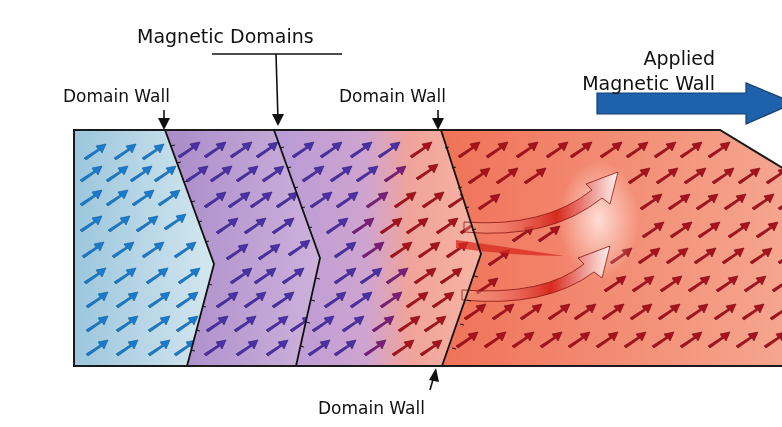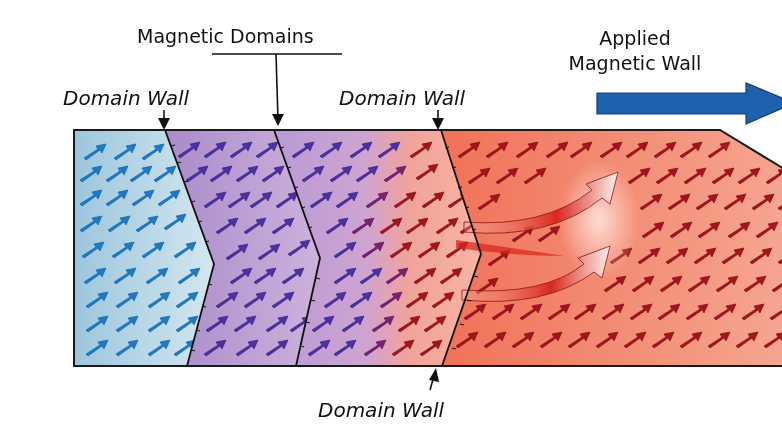--- a/index.html
+++ b/index.html
@@ -1,21 +1,21 @@
 <!DOCTYPE html>
 <html><head>
 <meta charset="utf-8">
 <style>
   html, body { margin: 0; padding: 0; background: #ffffff; }
   body { width: 782px; height: 427px; overflow: hidden; position: relative; font-family: "DejaVu Sans", sans-serif; }
   #stage { position: absolute; left: 0; top: 0; width: 782px; height: 427px; padding-left: 44px; }
   .label { position: absolute; color: #111; font-family: "DejaVu Sans", sans-serif; white-space: nowrap; }
   .lbl-title { font-size: 19px; }
-  .lbl-wall { font-size: 20px; font-style: italic; }
-  .lbl-field { font-size: 19px; text-align: center; line-height: 25px; }
+  .lbl-wall { font-size: 17px; }
+  .lbl-field { font-size: 19px; text-align: right; line-height: 25px; margin-top: 20px; }
 </style>
 </head>
 <body>
 
 <div id="stage">
   <svg width="782" height="427" viewBox="0 0 782 427" xmlns="http://www.w3.org/2000/svg">
     <defs>
       <linearGradient id="gBlue" x1="0" y1="0" x2="1" y2="0">
         <stop offset="0" stop-color="#9cc6dd"></stop>
         <stop offset="1" stop-color="#d4e7ef"></stop>

